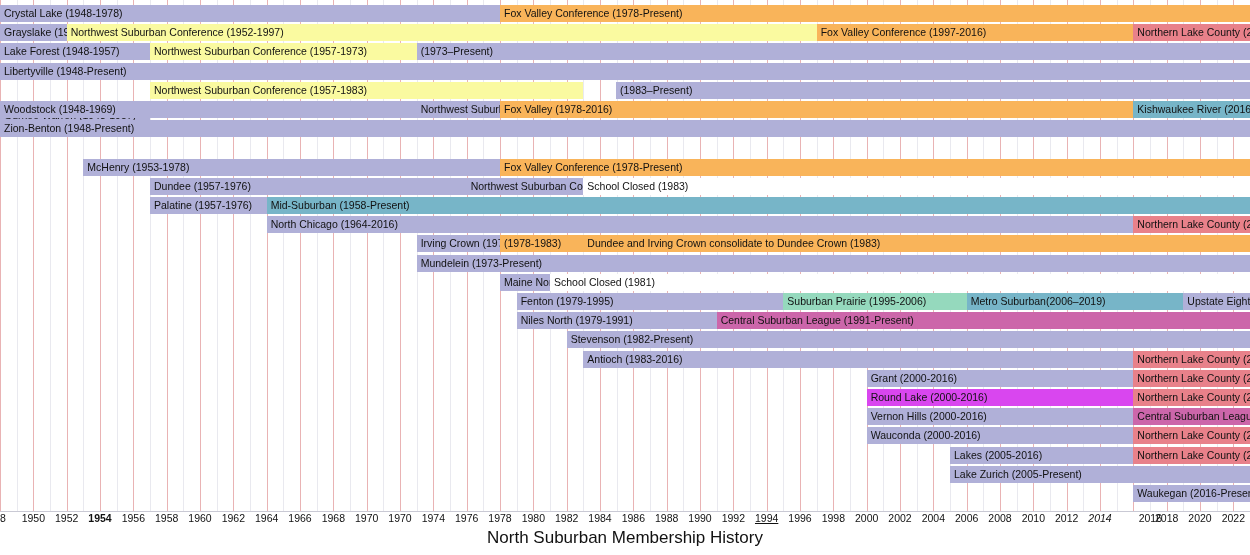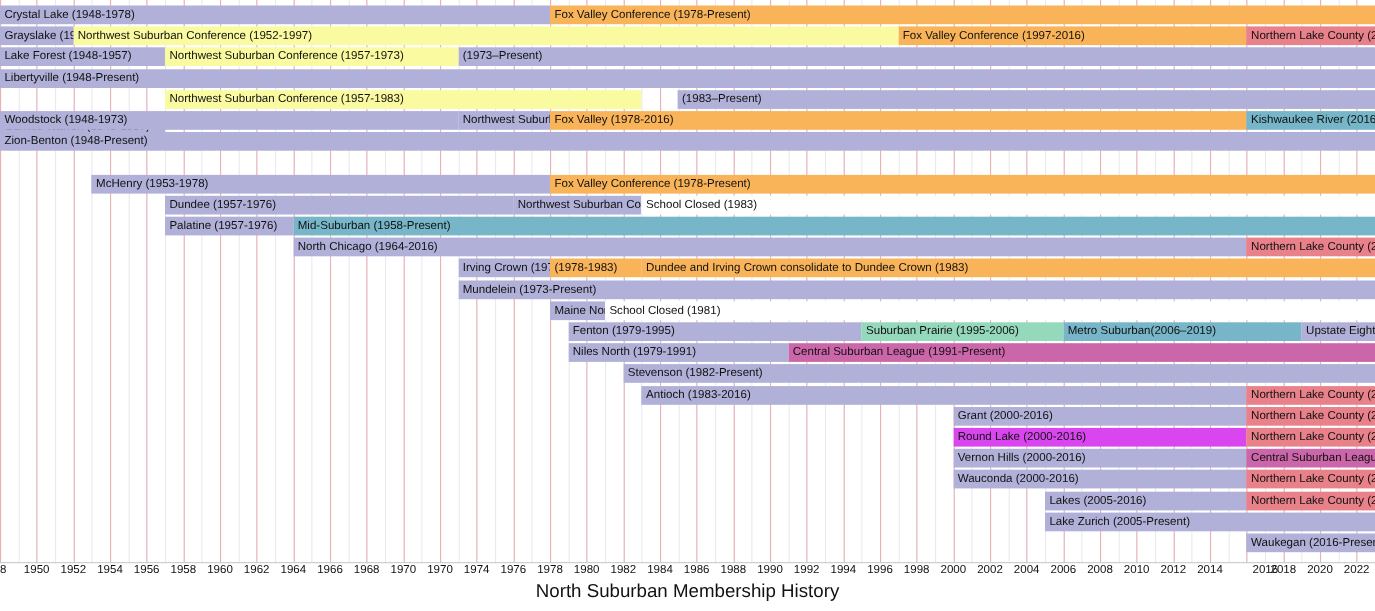--- a/index.html
+++ b/index.html
@@ -179,21 +179,21 @@
         </div>
         <div class="seg" style="left: 150px; width: 433.333px; background: rgb(250, 250, 160);">
           <span class="lbl">Northwest Suburban Conference (1957-1983)</span>
         </div>
         <div class="seg" style="left: 616px; width: 757px; background: rgb(176, 176, 216);">
           <span class="lbl">(1983–Present)</span>
         </div>
       </div>
       <div class="row" style="top: 101px; left: 0px; right: 0px;">
         <div class="seg" style="left: 0px; width: 416.667px; background: rgb(176, 176, 216);">
-          <span class="lbl">Woodstock (1948-1973)</span>
+          <span class="lbl">Woodstock (1948-1969)</span>
         </div>
         <div class="seg" style="left: 416.667px; width: 83.3333px; background: rgb(176, 176, 216);">
           <span class="lbl">Northwest Suburban Conference (1973-1978)</span>
         </div>
         <div class="seg" style="left: 500px; width: 633.333px; background: rgb(249, 180, 90);">
           <span class="lbl">Fox Valley (1978-2016)</span>
         </div>
         <div class="seg" style="left: 1133.33px; width: 116.667px; background: rgb(119, 181, 200);">
           <span class="lbl">Kishwaukee River (2016-Present)</span>
         </div>
@@ -346,50 +346,50 @@
         <div class="seg" style="left: 1133.33px; width: 116.667px; background: rgb(176, 176, 216);">
           <span class="lbl">Waukegan (2016-Present)</span>
         </div>
       </div>
     </div>
   <div id="axisline"></div>
   <div id="axis">
       <div class="tick" style="left: 0px;">48</div>
       <div class="tick" style="left: 33.3333px;">1950</div>
       <div class="tick" style="left: 66.6667px;">1952</div>
-      <div class="tick" style="left: 100px;">1954</div>
+      <div class="tick" style="left: 100px; font-weight: bold;">1954</div>
       <div class="tick" style="left: 133.333px;">1956</div>
       <div class="tick" style="left: 166.667px;">1958</div>
       <div class="tick" style="left: 200px;">1960</div>
       <div class="tick" style="left: 233.333px;">1962</div>
       <div class="tick" style="left: 266.667px;">1964</div>
       <div class="tick" style="left: 300px;">1966</div>
       <div class="tick" style="left: 333.333px;">1968</div>
       <div class="tick" style="left: 366.667px;">1970</div>
       <div class="tick" style="left: 400px;">1970</div>
       <div class="tick" style="left: 433.333px;">1974</div>
       <div class="tick" style="left: 466.667px;">1976</div>
       <div class="tick" style="left: 500px;">1978</div>
       <div class="tick" style="left: 533.333px;">1980</div>
       <div class="tick" style="left: 566.667px;">1982</div>
       <div class="tick" style="left: 600px;">1984</div>
       <div class="tick" style="left: 633.333px;">1986</div>
       <div class="tick" style="left: 666.667px;">1988</div>
       <div class="tick" style="left: 700px;">1990</div>
       <div class="tick" style="left: 733.333px;">1992</div>
-      <div class="tick" style="left: 766.667px;">1994</div>
+      <div class="tick" style="left: 766.667px; text-decoration: underline;">1994</div>
       <div class="tick" style="left: 800px;">1996</div>
       <div class="tick" style="left: 833.333px;">1998</div>
       <div class="tick" style="left: 866.667px;">2000</div>
       <div class="tick" style="left: 900px;">2002</div>
       <div class="tick" style="left: 933.333px;">2004</div>
       <div class="tick" style="left: 966.667px;">2006</div>
       <div class="tick" style="left: 1000px;">2008</div>
       <div class="tick" style="left: 1033.33px;">2010</div>
       <div class="tick" style="left: 1066.67px;">2012</div>
-      <div class="tick" style="left: 1100px;">2014</div>
+      <div class="tick" style="left: 1100px; font-style: italic;">2014</div>
       <div class="tick" style="left: 1133.33px; margin-left: 17px;">2016</div>
       <div class="tick" style="left: 1166.67px;">2018</div>
       <div class="tick" style="left: 1200px;">2020</div>
       <div class="tick" style="left: 1233.33px;">2022</div>
     </div>
   <div id="title"><span id="titleinner">North Suburban Membership History</span></div>
 </div>
 
 </body></html>

